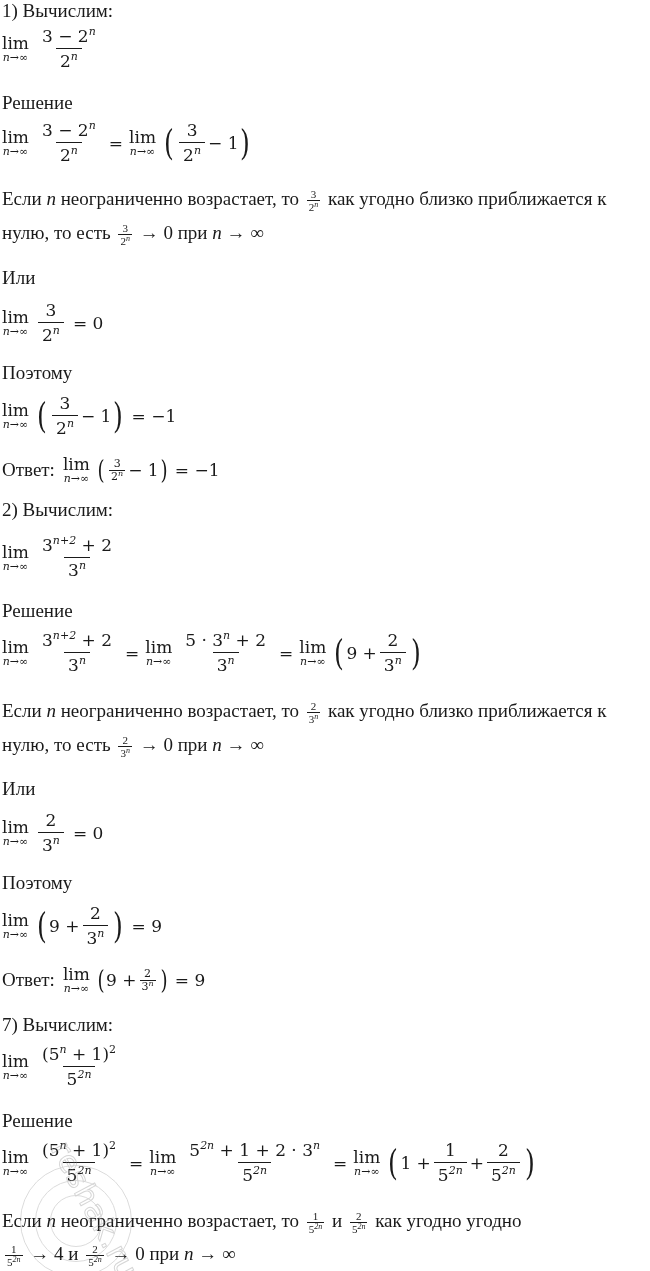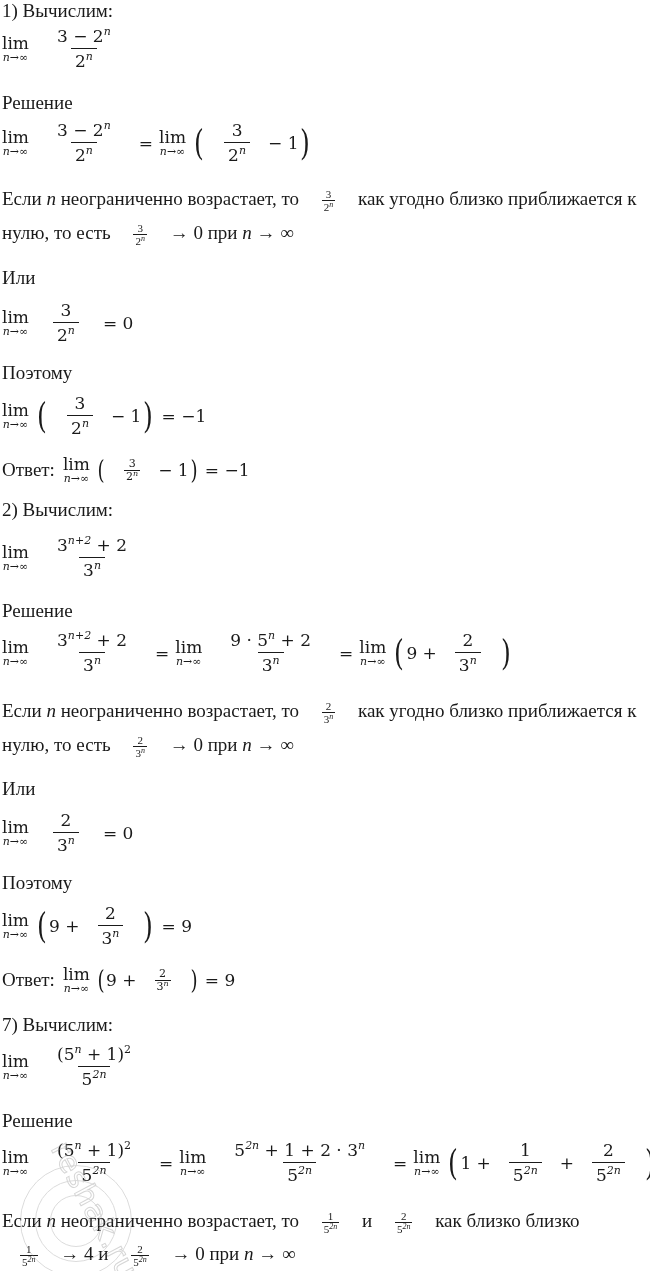--- a/index.html
+++ b/index.html
@@ -10,21 +10,21 @@
   }
   .block { position: absolute; left: 2px; white-space: nowrap; }
   .text { font-family: Liberation Serif, serif; font-size: 19px; line-height: 22px; }
   .math { font-family: "DejaVu Serif", "Liberation Serif", serif; font-size: 16px; display: flex; align-items: center; }
   .it { font-style: italic; }
 
   .lim { display: inline-flex; flex-direction: column; align-items: center; margin-right: 6px; vertical-align: middle; }
   .lim .word { font-size: 17px; line-height: 18px; }
   .lim .sub { font-size: 11px; line-height: 12px; font-style: italic; }
 
-  .frac { display: inline-flex; flex-direction: column; align-items: center; vertical-align: middle; margin: 0 18px; text-align: center; }
+  .frac { display: inline-flex; flex-direction: column; align-items: center; vertical-align: middle; margin: 0 3px; text-align: center; }
   .frac .num { padding: 0 4px 2px; line-height: 20px; font-size: 17px; }
   .frac .den { padding: 2px 4px 0; line-height: 20px; font-size: 17px; border-top: 1.4px solid #1a1a1a; }
   .frac.small .num, .frac.small .den { font-size: 11px; line-height: 12px; padding: 0 2px; }
   .frac.small .den { border-top-width: 1px; }
 
   .paren { font-size: 36px; line-height: 36px; font-weight: 200; transform: scaleX(0.7); display: inline-block; }
   .paren.sm { font-size: 26px; line-height: 26px; }
   .op { margin: 0 6px; font-size: 17px; }
   sup { font-size: 11px; font-style: italic; vertical-align: 7px; line-height: 0; }
   .inline-math { display: inline-flex; align-items: center; vertical-align: middle; }
@@ -168,21 +168,21 @@
   <span class="frac">
     <span class="num"><span>3</span><sup>n+2</sup><span> + 2</span></span>
     <span class="den"><span>3</span><sup>n</sup></span>
   </span>
   <span class="op">=</span>
   <span class="lim">
       <span class="word">lim</span>
       <span class="sub">n→∞</span>
     </span>
   <span class="frac">
-    <span class="num"><span>9 · 5</span><sup>n</sup><span> + 2</span></span>
+    <span class="num"><span>5 · 3</span><sup>n</sup><span> + 2</span></span>
     <span class="den"><span>3</span><sup>n</sup></span>
   </span>
   <span class="op">=</span>
   <span class="lim">
       <span class="word">lim</span>
       <span class="sub">n→∞</span>
     </span>
   <span class="paren">(</span>
   <span style="font-size:17px">9 +</span>
   <span class="frac">
@@ -312,21 +312,21 @@
   <span>Если </span><span class="it">n</span><span> неограниченно возрастает, то </span><span class="inline-math">
       <span class="frac small">
         <span class="num">1</span>
         <span class="den"><span>5</span><sup style="font-size:8px;vertical-align:4px">2n</sup></span>
       </span>
     </span><span> и </span><span class="inline-math">
       <span class="frac small">
         <span class="num">2</span>
         <span class="den"><span>5</span><sup style="font-size:8px;vertical-align:4px">2n</sup></span>
       </span>
-    </span><span> как близко близко</span>
+    </span><span> как угодно угодно</span>
 </div>
 <div class="block text" style="top:1243px">
   <span class="inline-math">
       <span class="frac small">
         <span class="num">1</span>
         <span class="den"><span>5</span><sup style="font-size:8px;vertical-align:4px">2n</sup></span>
       </span>
     </span><span> → 4 и </span><span class="inline-math">
       <span class="frac small">
         <span class="num">2</span>

